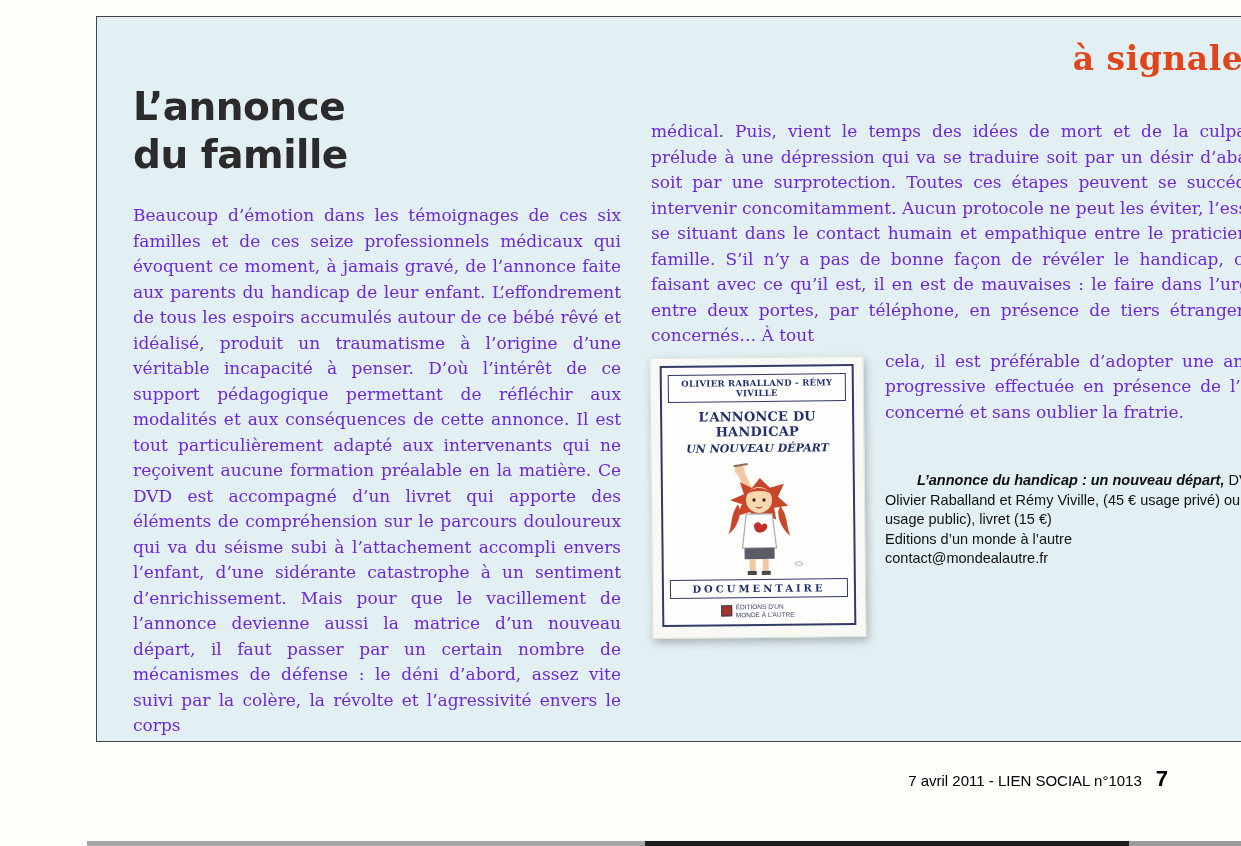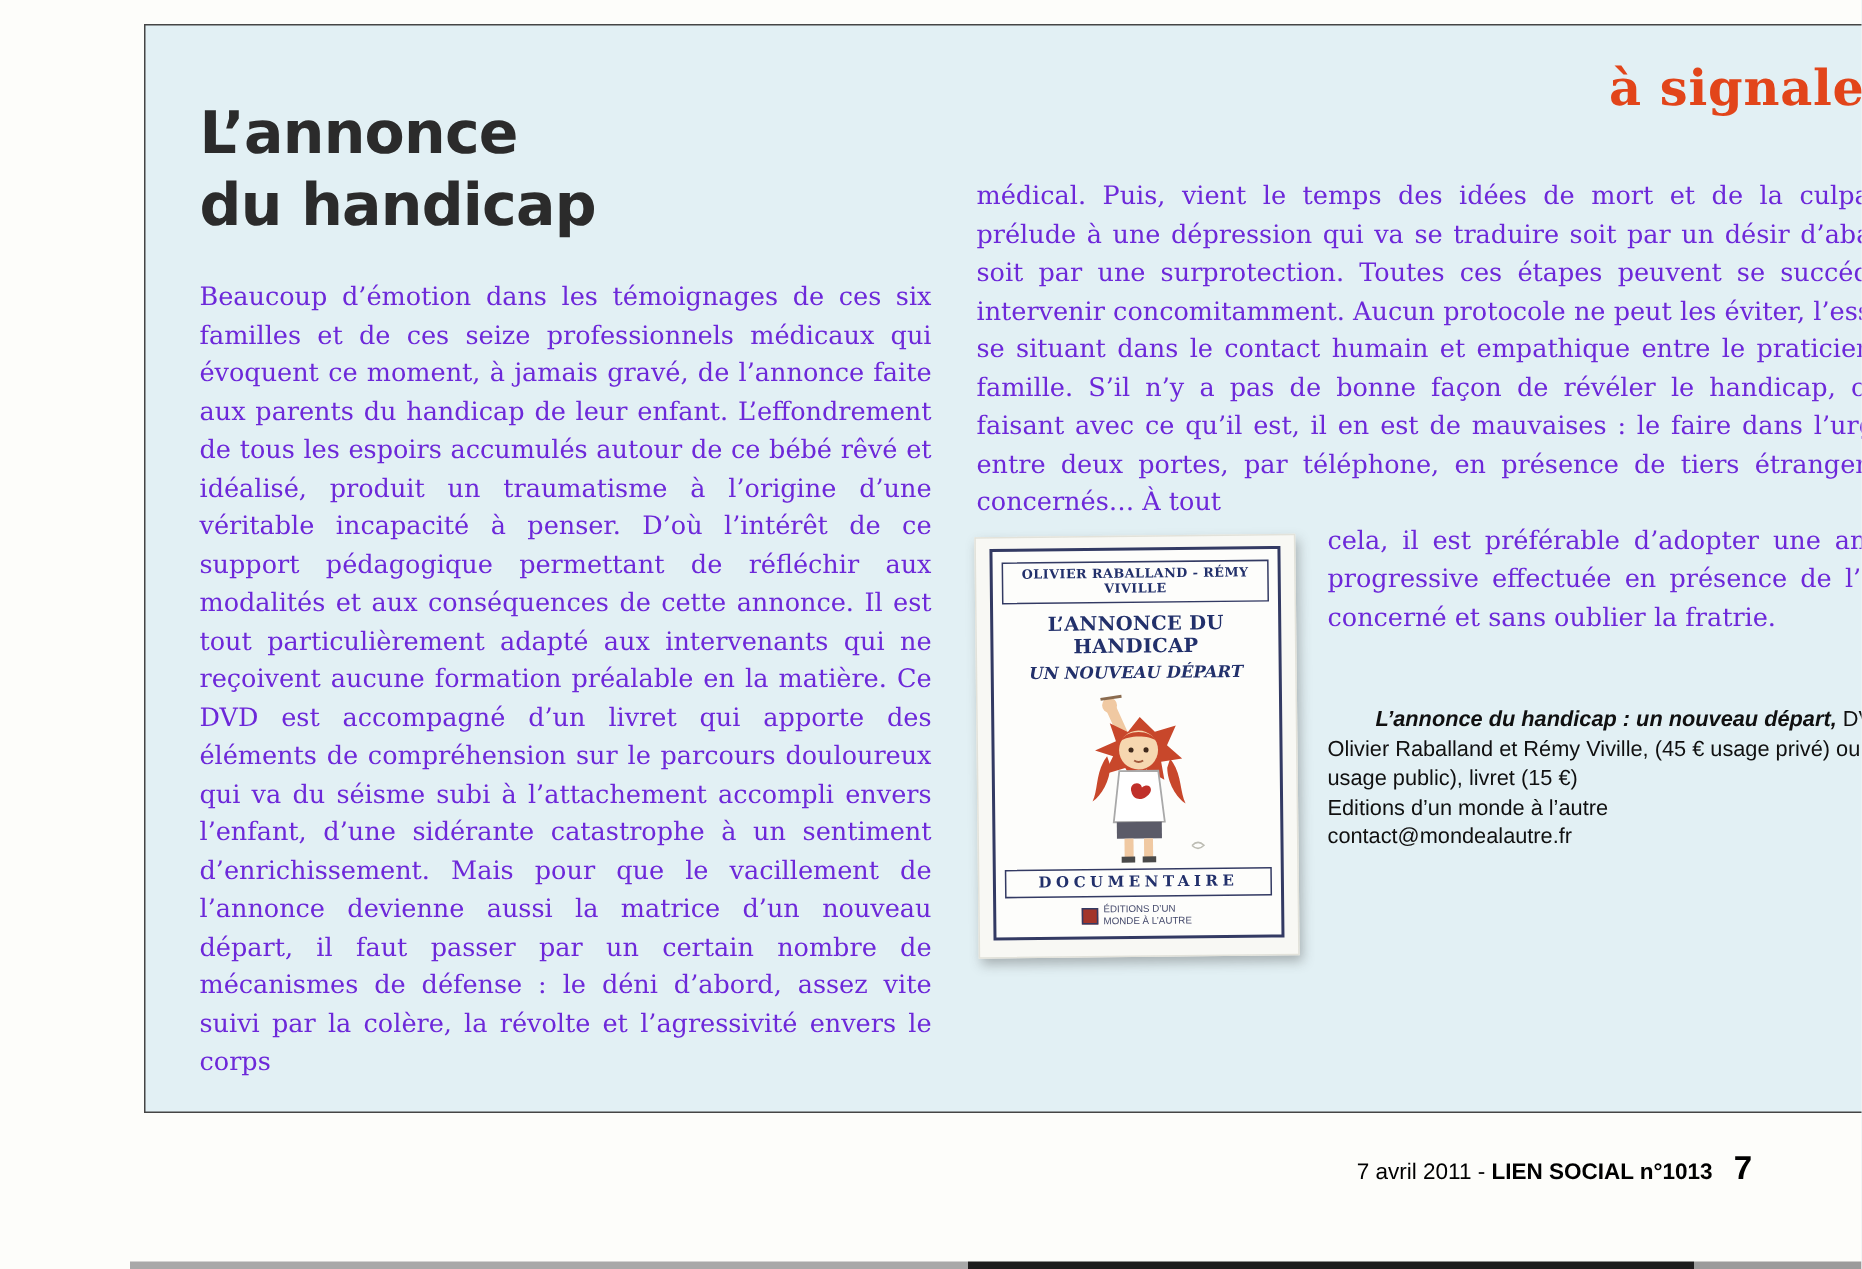--- a/index.html
+++ b/index.html
@@ -39,21 +39,21 @@
     left: 36px;
     right: 40px;
     top: 0;
     bottom: 0;
     display: flex;
     gap: 30px;
   }
   .col-left {
     width: 488px;
     flex: 0 0 488px;
-    padding-top: 49px;
+    padding-top: 66px;
   }
   .col-right {
     flex: 1;
     padding-top: 102px;
   }
   .article-title {
     font-family: "DejaVu Sans", sans-serif;
     font-size: 39px;
     line-height: 48px;
     color: #2b2b2b;
@@ -171,21 +171,21 @@
     position: absolute;
     top: 766px;
     right: 73px;
     display: flex;
     align-items: baseline;
     font-family: "Liberation Sans", sans-serif;
     font-size: 15px;
     color: #000;
     white-space: pre;
   }
-  .footer .journal { font-weight: bold; text-align: right; }
+  .footer .journal { font-weight: normal; text-align: right; }
   .footer .page-num {
     font-weight: bold;
     font-size: 22px;
     margin-left: 14px;
   }
   
   .scan-bar {
     position: absolute;
     left: 0;
     right: 0;
@@ -203,21 +203,21 @@
 
 <div class="article-box">
 
   <div class="section-header">à signaler...</div>
 
   <div class="cols">
 
     <div class="col-left">
       <h1 class="article-title">
         <span>L’annonce</span><br>
-        <span>du handicap</span>
+        <span>du famille</span>
       </h1>
       <p class="body-text">Beaucoup d’émotion dans les témoignages de ces six familles et de ces seize professionnels médicaux qui évoquent ce moment, à jamais gravé, de l’annonce faite aux parents du handicap de leur enfant. L’effondrement de tous les espoirs accumulés autour de ce bébé rêvé et idéalisé, produit un traumatisme à l’origine d’une véritable incapacité à penser. D’où l’intérêt de ce support pédagogique permettant de réfléchir aux modalités et aux conséquences de cette annonce. Il est tout particulièrement adapté aux intervenants qui ne reçoivent aucune formation préalable en la matière. Ce DVD est accompagné d’un livret qui apporte des éléments de compréhension sur le parcours douloureux qui va du séisme subi à l’attachement accompli envers l’enfant, d’une sidérante catastrophe à un sentiment d’enrichissement. Mais pour que le vacillement de l’annonce devienne aussi la matrice d’un nouveau départ, il faut passer par un certain nombre de mécanismes de défense : le déni d’abord, assez vite suivi par la colère, la révolte et l’agressivité envers le corps</p>
     </div>
 
     <div class="col-right">
       <p class="body-text">médical. Puis, vient le temps des idées de mort et de la culpabilité, prélude à une dépression qui va se traduire soit par un désir d’abandon, soit par une surprotection. Toutes ces étapes peuvent se succéder ou intervenir concomitamment. Aucun protocole ne peut les éviter, l’essentiel se situant dans le contact humain et empathique entre le praticien et la famille. S’il n’y a pas de bonne façon de révéler le handicap, chacun faisant avec ce qu’il est, il en est de mauvaises : le faire dans l’urgence, entre deux portes, par téléphone, en présence de tiers étrangers non concernés… À tout</p>
 
       <div class="dvd-float">
         <div class="dvd-photo">
           <div class="dvd-cover">

